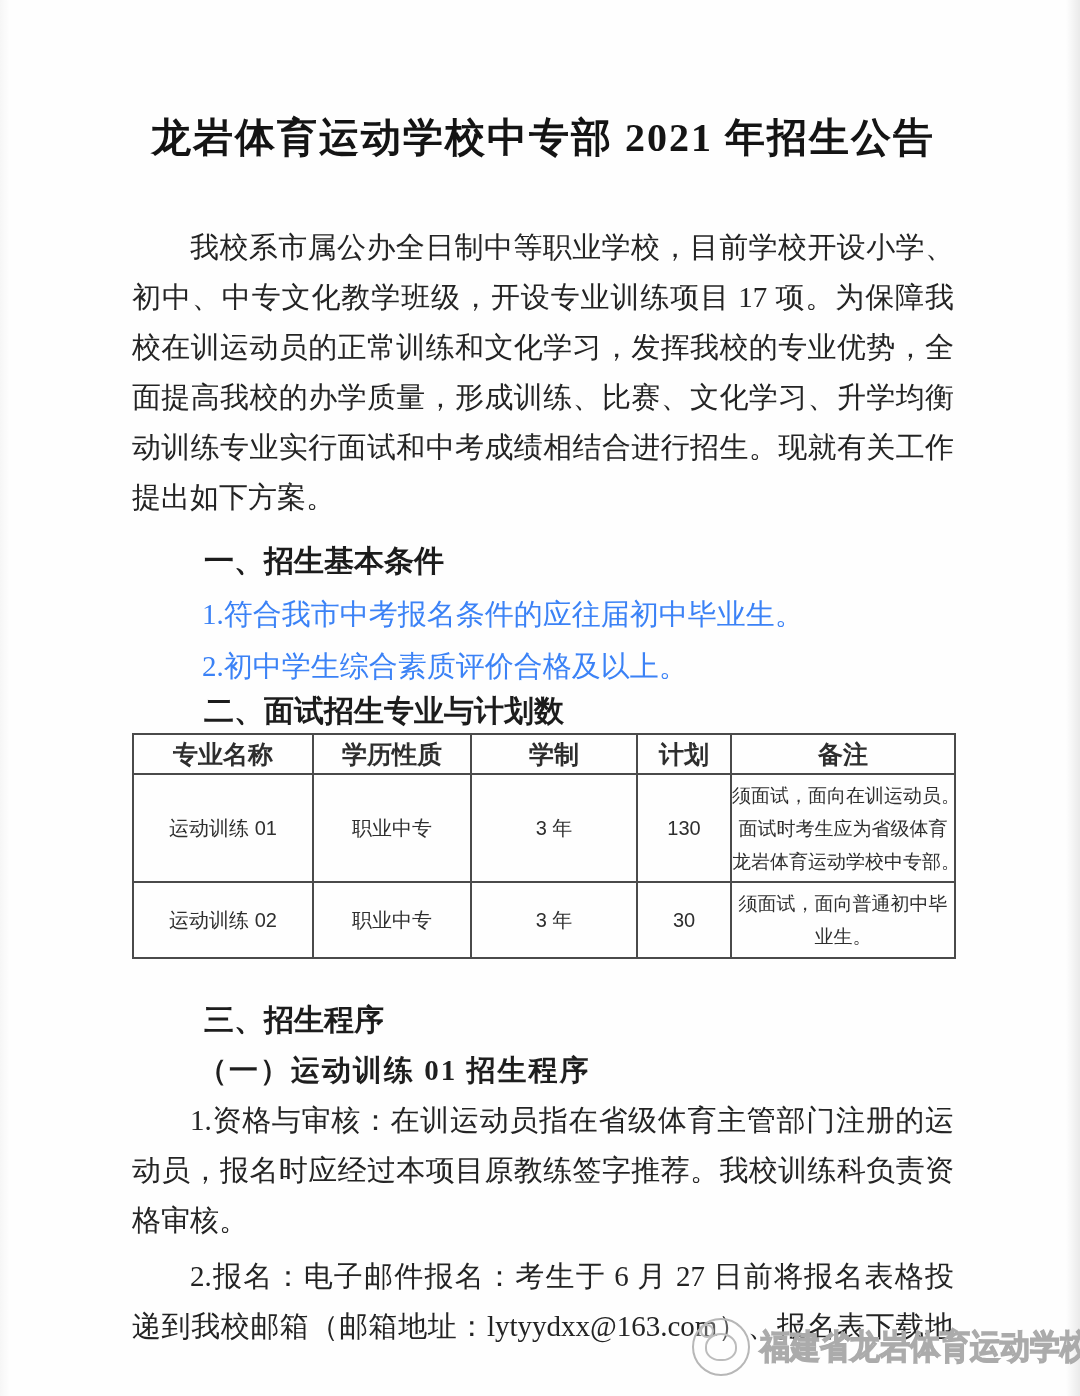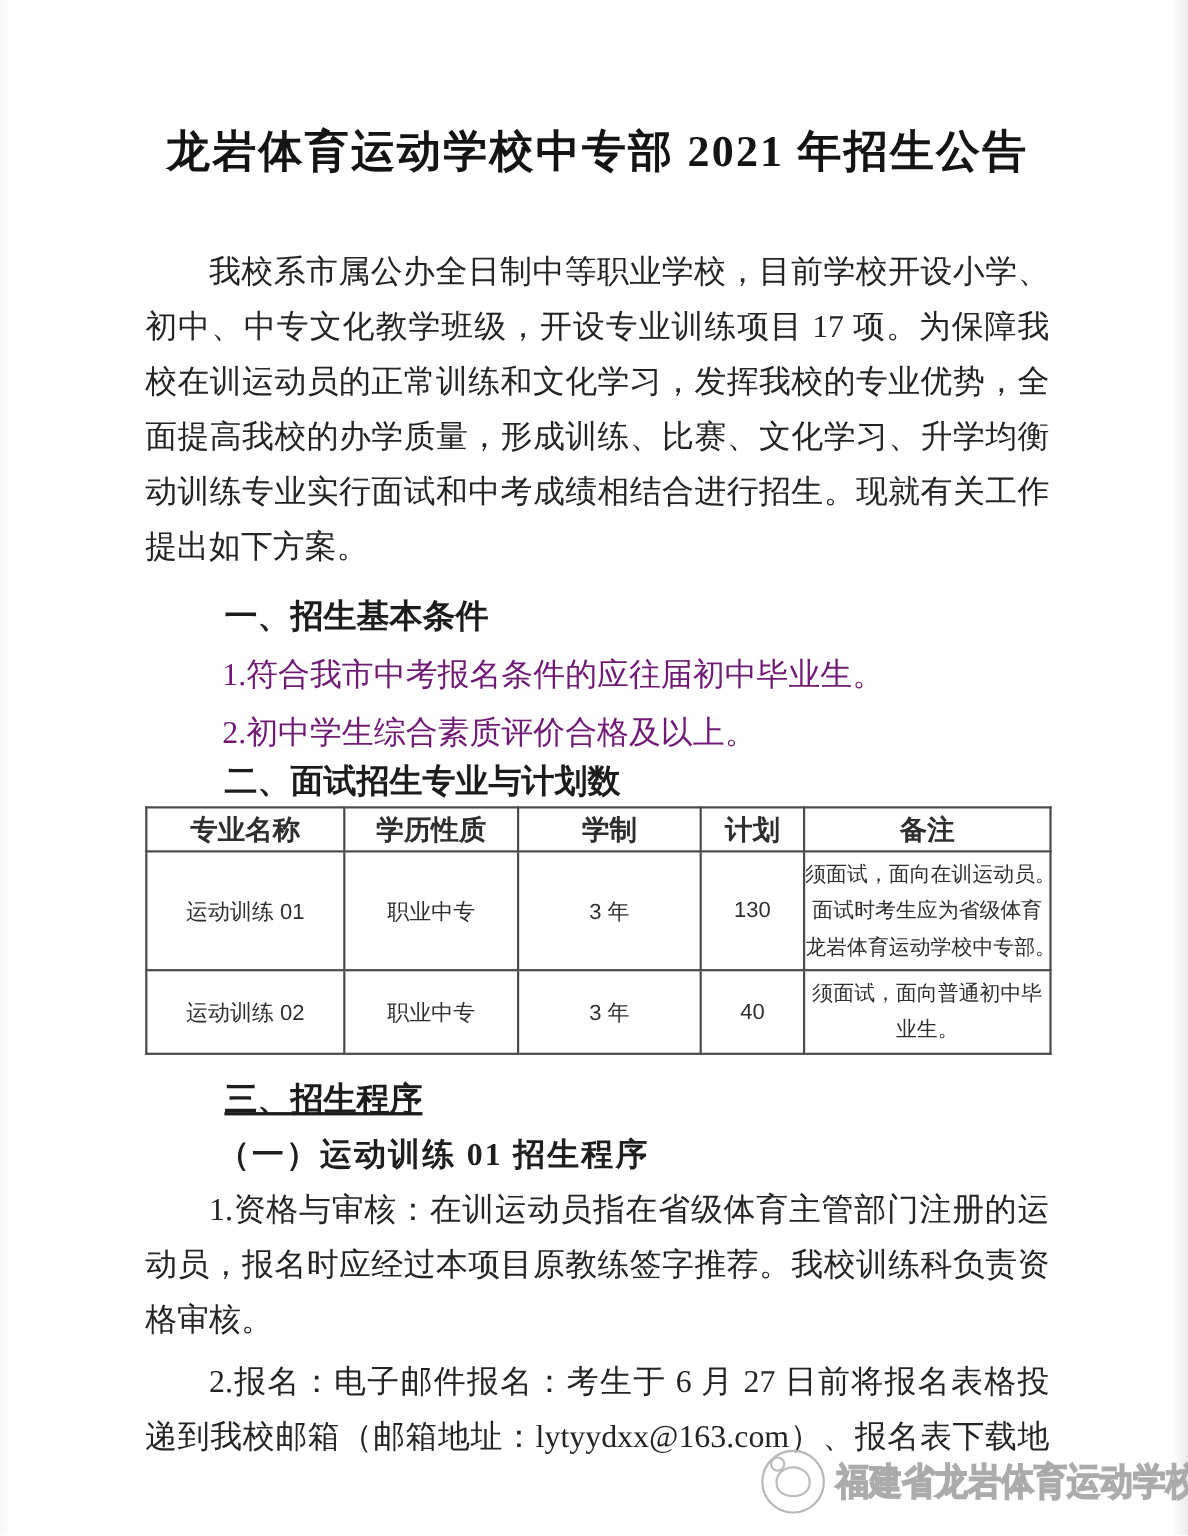--- a/index.html
+++ b/index.html
@@ -44,24 +44,24 @@
     text-align-last:justify;
   }
   .ind{text-indent:58px;}
   .h-num{
     font-family:"Liberation Sans","DejaVu Sans",sans-serif;
     font-weight:bold;font-size:30px;color:#1c1c1c;
     padding-left:72px;line-height:52px;height:52px;white-space:nowrap;
   }
   .h1x{margin-top:12px;height:54px;line-height:54px;}
   .h2x{margin-top:0;height:38px;line-height:38px;}
-  .h3x{margin-top:16px;height:50px;line-height:50px;text-decoration:underline;}
+  .h3x{margin-top:36px;height:50px;line-height:50px;}
   .list-item{
     font-size:29px;line-height:52px;height:52px;
-    padding-left:70px;white-space:nowrap;color:#701a75;
+    padding-left:70px;white-space:nowrap;color:#3b82f6;
   }
   .sub-heading{
     font-weight:bold;font-size:29px;letter-spacing:2px;
     padding-left:66px;line-height:50px;height:50px;white-space:nowrap;color:#1e1e1e;
   }
   .bold{font-weight:normal;}
   
   table.plan{
     border-collapse:collapse;
     width:822px;
@@ -159,21 +159,21 @@
         <td>
           <div class="remark">须面试，面向在训运动员。</div>
           <div class="remark">面试时考生应为省级体育</div>
           <div class="remark">龙岩体育运动学校中专部。</div>
         </td>
       </tr>
       <tr class="r2">
         <td class="cell">运动训练 02</td>
         <td class="cell">职业中专</td>
         <td class="cell">3 年</td>
-        <td class="cell">40</td>
+        <td class="cell">30</td>
         <td>
           <div class="remark">须面试，面向普通初中毕</div>
           <div class="remark">业生。</div>
         </td>
       </tr>
     </tbody>
       </table>
 
     <div class="h-num h3x">三、招生程序</div>
 

